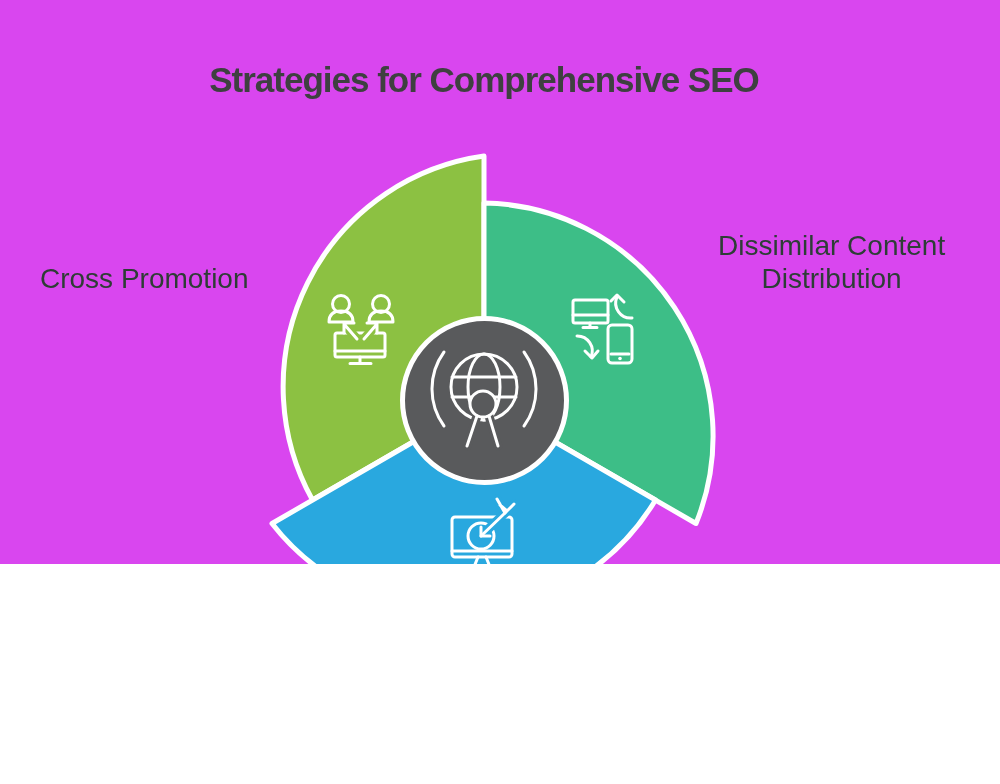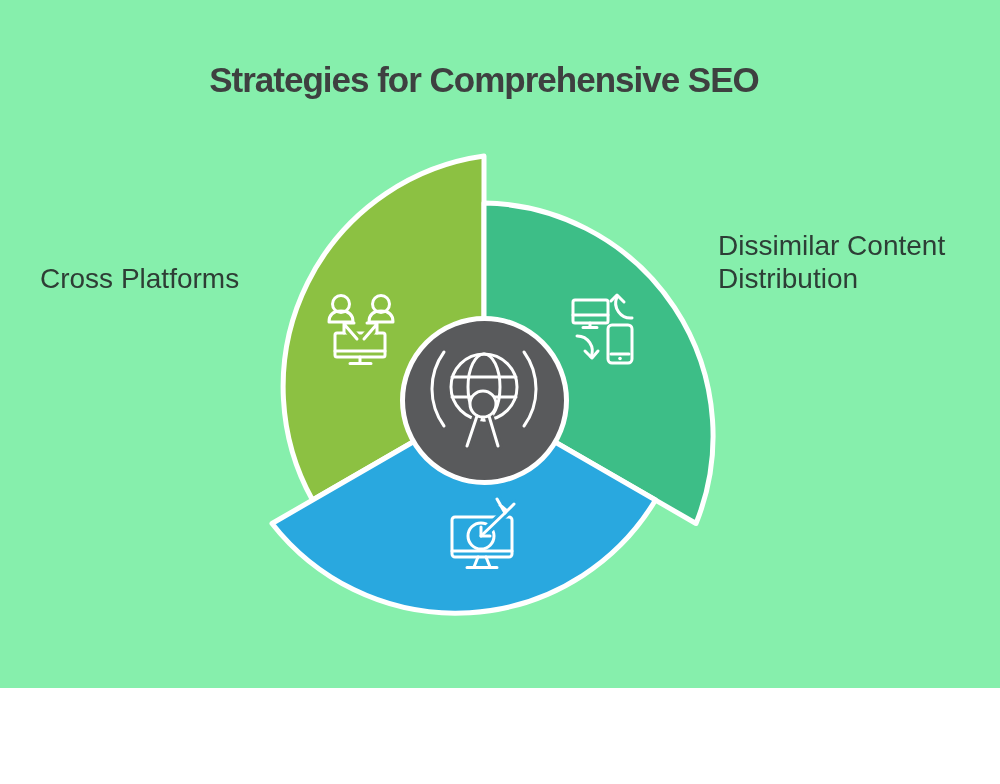--- a/index.html
+++ b/index.html
@@ -1,31 +1,31 @@
 <!DOCTYPE html>
 <html><head>
 <meta charset="utf-8">
 <style>
   html,body{margin:0;padding:0;background:#ffffff;}
-  .page{position:relative;width:1000px;height:688px;background:#86efac;overflow:hidden;
+  .page{position:relative;width:1000px;height:564px;background:#d946ef;overflow:hidden;
         font-family:"Liberation Sans", sans-serif;}
   .diagram-svg{position:absolute;left:0;top:0;}
 
   .slice{stroke:#ffffff;stroke-width:5;stroke-linejoin:round;}
 
   .icon{fill:none;stroke:#ffffff;stroke-width:3;stroke-linecap:round;stroke-linejoin:round;}
   .halo-green{fill:none;stroke:#8CC142;stroke-width:9;stroke-linecap:round;stroke-linejoin:round;}
   .halo-blue{fill:none;stroke:#29A8DF;stroke-width:9;stroke-linecap:round;stroke-linejoin:round;}
   .halo-dark{fill:none;stroke:#595A5C;stroke-width:9;stroke-linecap:round;stroke-linejoin:round;}
   .dotfill{fill:#ffffff;stroke:none;}
   .head-circle{fill:#595A5C;stroke:#ffffff;stroke-width:3;}
 
   .title{position:absolute;left:0;top:58px;width:968px;text-align:center;
          font-size:35px;font-weight:bold;letter-spacing:-1px;color:#3E4040;line-height:44px;}
-  .label{position:absolute;font-size:28px;white-space:pre-line;}
+  .label{position:absolute;font-size:28px;white-space:pre-line;text-align:center;}
   .label-left{left:40px;top:262px;color:#2E3D35;line-height:33px;}
   .label-right{left:718px;top:229px;color:#2D3E36;line-height:33px;}
   .label-bottom{left:234px;top:644px;width:500px;text-align:center;color:#2C3C46;line-height:32px;}
 </style>
 </head>
 <body>
 
 <div class="page">
 
   <div class="title">Strategies for Comprehensive SEO</div>
@@ -82,17 +82,17 @@
       <ellipse class="icon" cx="484" cy="387" rx="16" ry="33"></ellipse>
       <path class="icon" d="M 452 377 H 516 M 452 397 H 516"></path>
       <path class="icon" d="M 444 352 A 63 63 0 0 0 444 426"></path>
       <path class="icon" d="M 524 352 A 63 63 0 0 1 524 426"></path>
       <path class="halo-dark" d="M 477 416 L 467 446 M 489 416 L 498 446"></path>
       <circle class="head-circle" cx="483" cy="404" r="13"></circle>
       <path class="icon" d="M 477 416 L 467 446 M 489 416 L 498 446"></path>
     </g>
   </svg>
 
-  <div class="label label-left">Cross Platforms</div>
+  <div class="label label-left">Cross Promotion</div>
   <div class="label label-right">Dissimilar Content
 Distribution</div>
 
 </div>
 
 </body></html>

